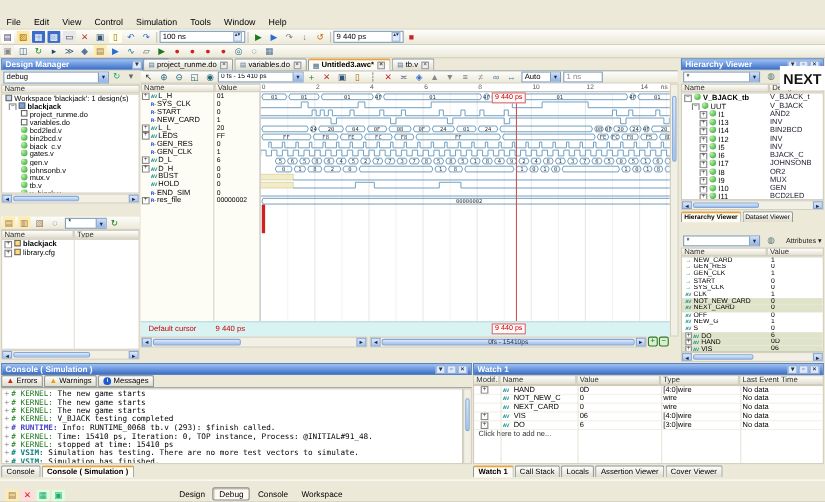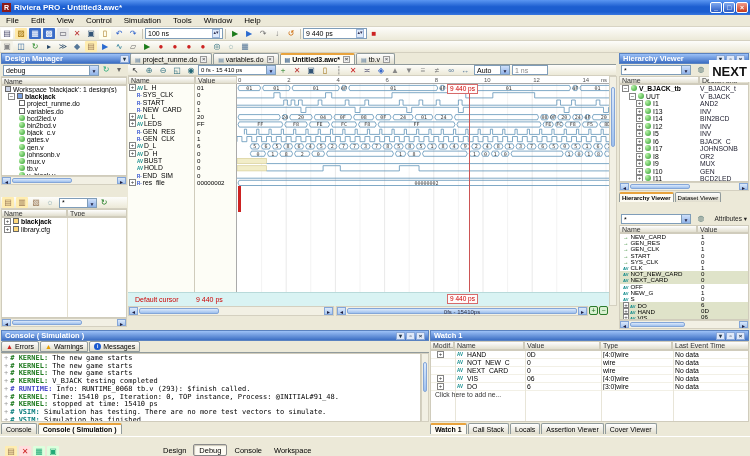--- a/index.html
+++ b/index.html
@@ -30,45 +30,37 @@
 .tab.active{background:#fdfbf3;border-top:2px solid #e8a33d;font-weight:bold}
 .closebox{display:inline-block;width:7px;height:7px;border:1px solid #999;background:#eee;font-size:6px;line-height:5px;text-align:center;margin-left:3px;color:#444}
 .scrollh{background:#f2f0e4;border:1px solid #d4d0c0;position:absolute}
 .thumb{position:absolute;top:1px;bottom:1px;background:linear-gradient(#dcE9fb,#9ec0ee);border:1px solid #84a6d8;border-radius:2px}
 .sarrow{position:absolute;top:0;bottom:0;width:9px;background:linear-gradient(#dce9fb,#a8c6ee);border:1px solid #84a6d8;color:#224;font-size:5px;text-align:center;line-height:9px}
 .wavename .sig-icon{font-size:4.5px;font-weight:bold;color:#0e8a8a;margin-right:1px}
 .wavename .sig-icon.reg{color:#2244cc}
 .cursor-label{position:absolute;border:1px solid #d66a6a;color:#c00;background:#fffafa;font-size:6.5px;line-height:8px;padding:0 2px;white-space:nowrap}
 .cline{font-family:"DejaVu Sans Mono",monospace;font-size:7px;line-height:7.7px;white-space:nowrap}
 .cplus{color:#999;margin:0 2px}
-.cp-kernel{color:#1f7a1f;font-weight:bold}
+.cp-kernel{color:#1f7a1f;font-weight:normal}
 .cp-runtime{color:#4646c8;font-weight:bold}
 .cp-vsim{color:#0f8080;font-weight:bold}
 .ftab{display:inline-flex;align-items:center;height:11px;padding:0 4px;font-size:7px;border:1px solid #919b9c;border-radius:2px 2px 0 0;background:linear-gradient(#fefefe,#e0ddcd);margin-right:1px}
 .ic-err{color:#cc2020;font-size:7px;margin-right:2px}
 .ic-warn{color:#e8a000;font-size:7px;margin-right:2px}
 .ic-info{display:inline-block;background:#1a5ad0;color:#fff;border-radius:50%;width:7px;height:7px;line-height:7px;font-size:5px;text-align:center;margin-right:2px;font-weight:bold}
 .persp{display:inline-block;height:12px;line-height:12px;padding:0 5px;font-size:7.5px;margin-right:2px}
 .persp.active{border:1px solid #8a8a8a;background:#fdfbf3;border-radius:2px;box-shadow:inset 1px 1px 1px #cac6b6}
 .hl{background:#dfe3c9}
 .next-overlay{position:absolute;background:#fff;color:#111;font-weight:bold;font-size:13px;display:flex;align-items:center;justify-content:center;font-family:"Liberation Sans",sans-serif}
 </style>
 </head>
 <body>
 
 <div id="root">
 
-  <div class="abs titlebar">
-    <span class="appicon">R</span>
-    <span>Riviera PRO - Untitled3.awc*</span>
-    <span style="flex:1"></span>
-    <span class="wbtn">_</span>
-    <span class="wbtn">□</span>
-    <span class="wbtn close">×</span>
-  </div>
 
   <div class="abs menubar" id="menu-bar">
       <span class="menu-item">File</span>
       <span class="menu-item">Edit</span>
       <span class="menu-item">View</span>
       <span class="menu-item">Control</span>
       <span class="menu-item">Simulation</span>
       <span class="menu-item">Tools</span>
       <span class="menu-item">Window</span>
       <span class="menu-item">Help</span>

